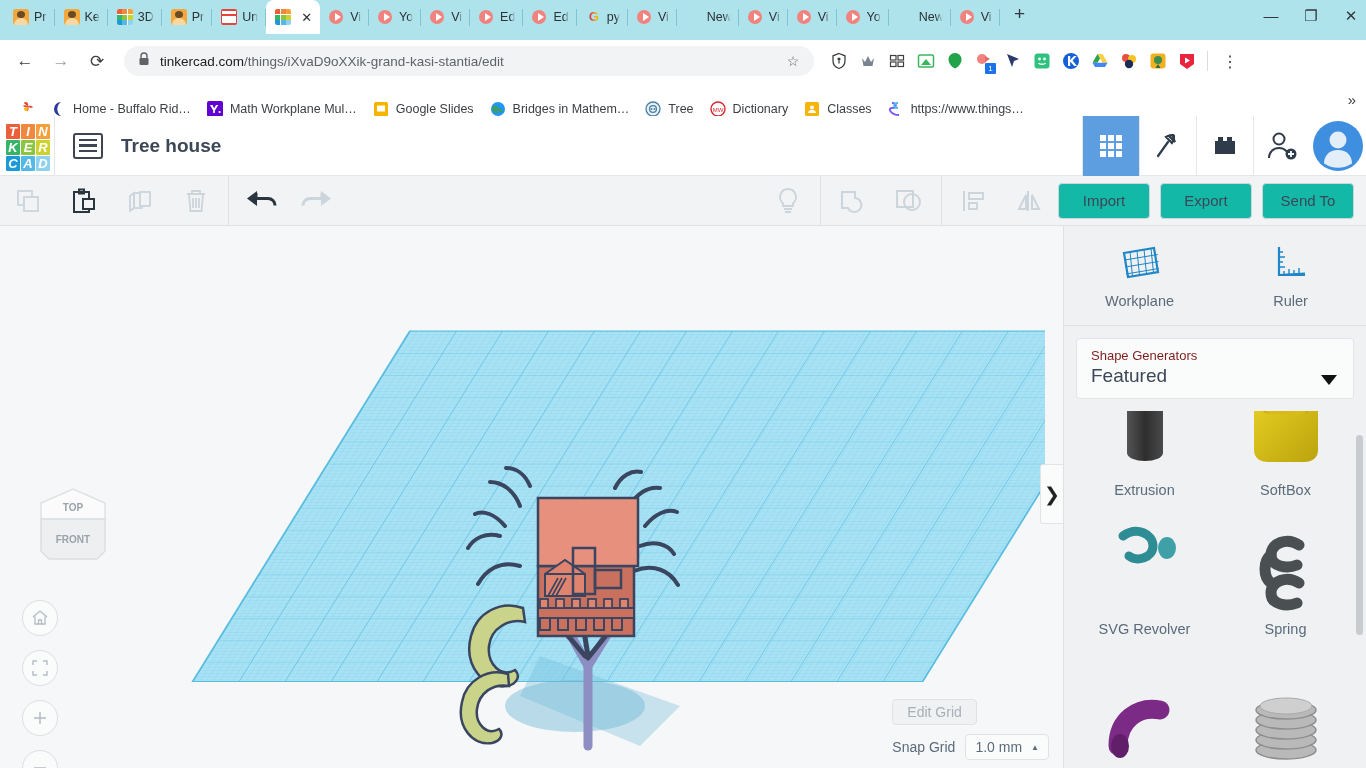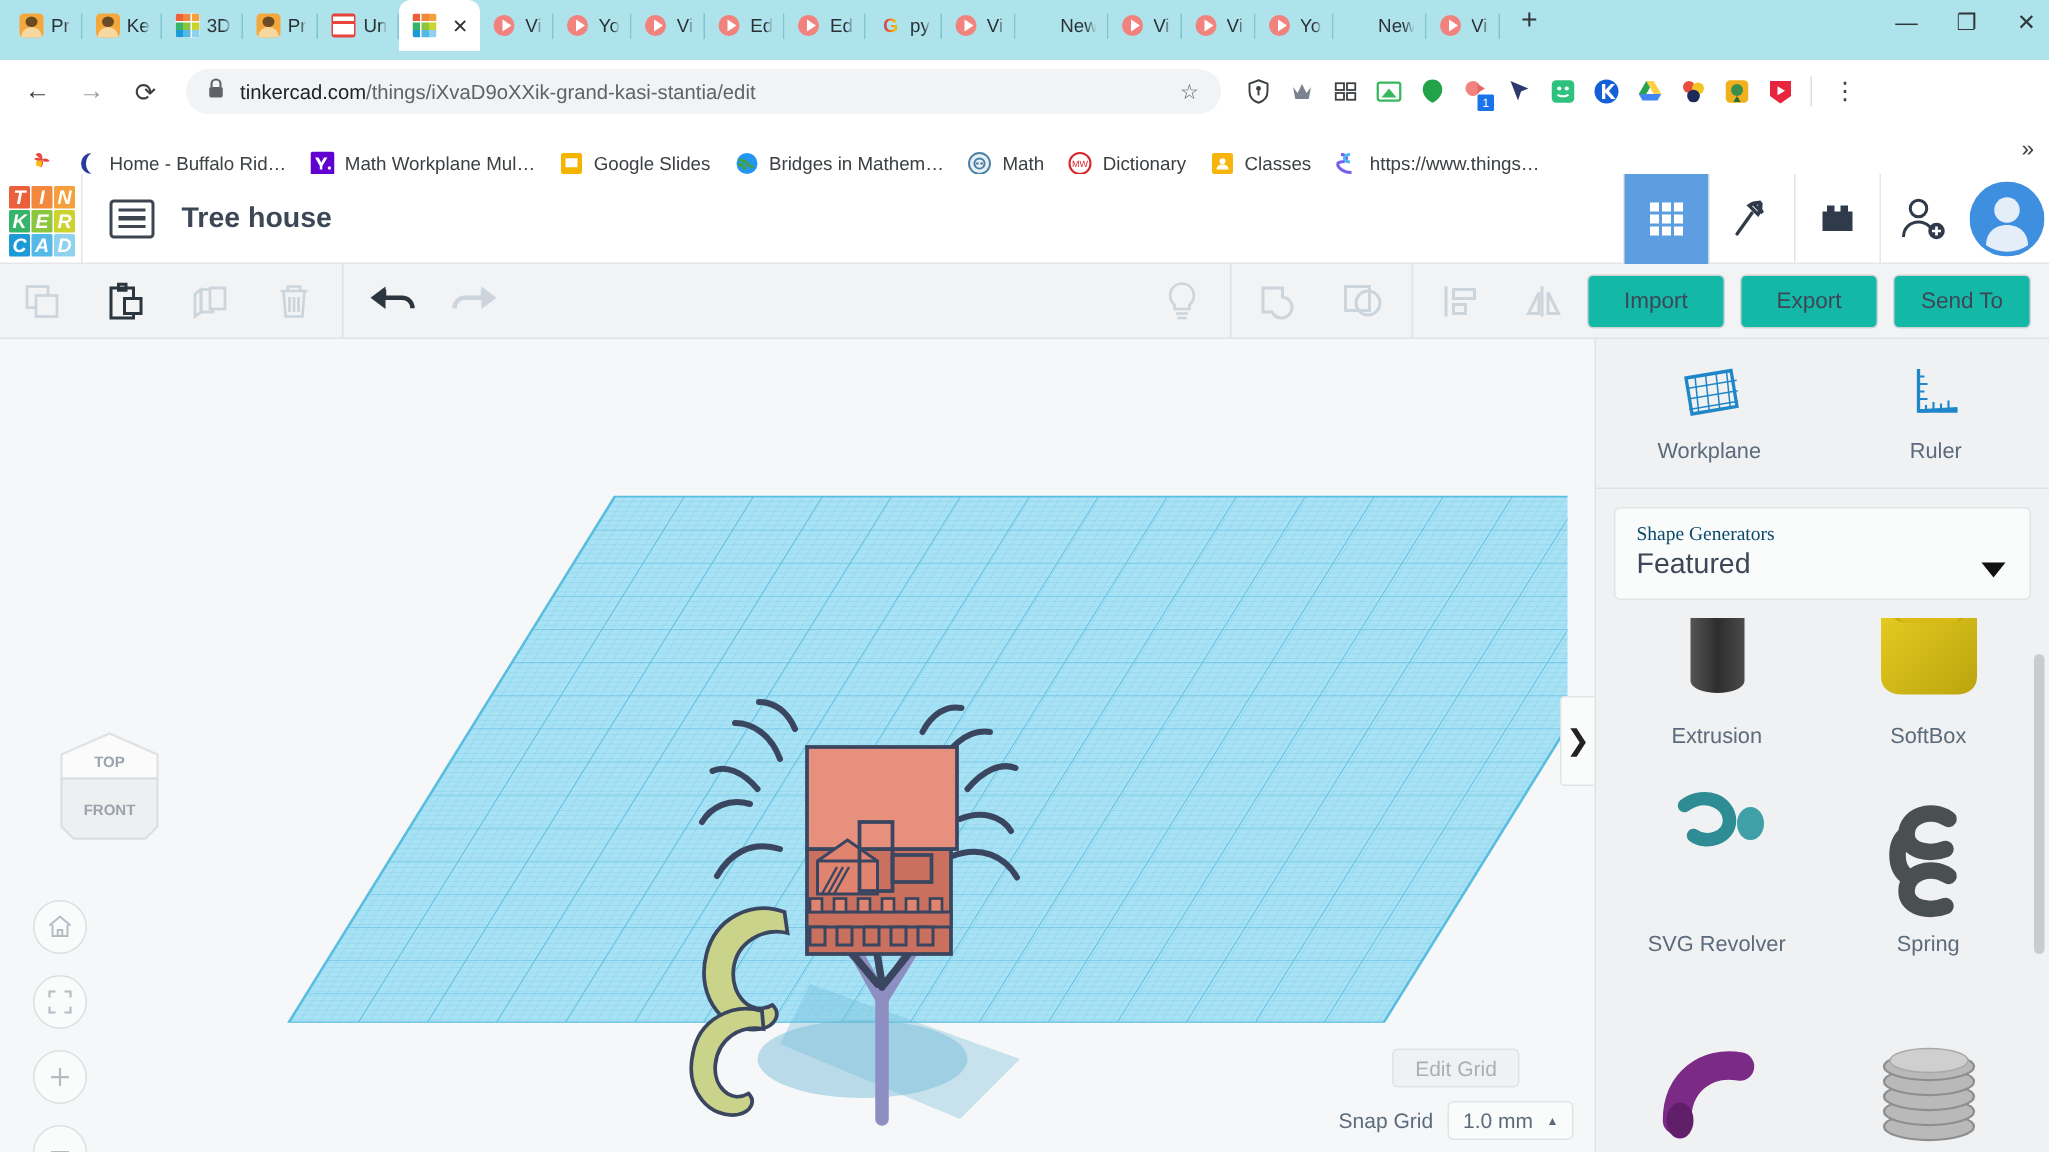--- a/index.html
+++ b/index.html
@@ -106,39 +106,39 @@
 
   
   .tc-main{height:542px;display:flex;position:relative;}
   .viewport{flex:1;position:relative;background:#f6f7f8;overflow:hidden;}
 
   .viewcube{position:absolute;left:33px;top:255px;width:80px;height:92px;}
   .navcol{position:absolute;left:22px;top:374px;display:flex;flex-direction:column;gap:14px;}
   .navbtn2{width:36px;height:36px;border:1px solid #dcdfe2;border-radius:50%;background:#fafbfb;
     display:flex;align-items:center;justify-content:center;color:#b4bcc3;}
 
-  .gridbottom{position:absolute;right:14px;bottom:8px;display:flex;flex-direction:column;align-items:center;gap:9px;}
+  .gridbottom{position:absolute;right:14px;bottom:8px;display:flex;flex-direction:column;align-items:flex-start;gap:9px;}
   .editgrid{height:26px;padding:0 14px;border:1px solid #e0e3e6;border-radius:4px;background:#f0f1f2;
     font-size:14px;color:#a9b0b7;display:flex;align-items:center;}
   .snaprow{display:flex;align-items:center;gap:10px;}
   .snaplabel{font-size:14px;color:#5b6b7c;}
   .snapsel{height:26px;padding:0 9px;border:1px solid #e0e3e6;border-radius:4px;background:#fafbfb;
     font-size:14px;color:#5b6b7c;display:flex;align-items:center;gap:9px;}
 
   .collapse{position:absolute;right:0;top:238px;width:23px;height:60px;background:#fafbfb;
     border:1px solid #e2e5e8;border-right:none;border-radius:3px 0 0 3px;
     display:flex;align-items:center;justify-content:center;font-size:19px;color:#222;z-index:5;}
 
   
   .panel{width:303px;background:#f0f1f2;border-left:1px solid #dfe2e4;display:flex;flex-direction:column;position:relative;}
   .panel-top{display:flex;height:100px;border-bottom:1px solid #dfe2e4;}
   .ptool{flex:1;display:flex;flex-direction:column;align-items:center;justify-content:center;gap:7px;}
   .ptool span{font-size:14.5px;color:#5b6b7c;}
   .gensel{margin:12px;background:#fafbfb;border:1px solid #e2e5e8;border-radius:4px;padding:9px 14px 11px;position:relative;}
-  .gensel .lab{font-size:13px;color:#0c4a6e;font-family:Liberation Serif, serif;}
+  .gensel .lab{font-size:13px;color:#7f1d1d;}
   .gensel .val{font-size:19px;color:#3c4757;margin-top:2px;}
   .gensel .caret{position:absolute;right:16px;top:36px;width:0;height:0;
     border-left:8px solid transparent;border-right:8px solid transparent;border-top:10px solid #111;}
   .shapes{flex:1;overflow:hidden;position:relative;padding:0 10px;}
   .shapegrid{display:grid;grid-template-columns:1fr 1fr;row-gap:4px;}
   .shapecell{height:135px;display:flex;flex-direction:column;align-items:center;justify-content:flex-end;padding-bottom:6px;}
   .shapecell .sname{font-size:14.5px;color:#5b6b7c;margin-top:5px;}
   .shapeart{height:95px;display:flex;align-items:center;justify-content:center;}
   .pscroll{position:absolute;right:3px;top:24px;width:7px;height:200px;background:#c8ccd0;border-radius:4px;}
 </style>
@@ -391,21 +391,21 @@
             </svg></span>
           <span>Bridges in Mathem…</span>
         </div>
         <div class="bm">
           <span class="bmicon"><svg width="16" height="16" viewBox="0 0 16 16">
               <circle cx="8" cy="8" r="7" fill="#e8f0f6" stroke="#4a7fa5" stroke-width="1.3"></circle>
               <circle cx="8" cy="8" r="3.4" fill="none" stroke="#4a7fa5" stroke-width="1.3"></circle>
               <circle cx="6.6" cy="8" r="0.9" fill="#4a7fa5"></circle>
               <circle cx="9.4" cy="8" r="0.9" fill="#4a7fa5"></circle>
             </svg></span>
-          <span>Math</span>
+          <span>Tree</span>
         </div>
         <div class="bm">
           <span class="bmicon"><svg width="16" height="16" viewBox="0 0 16 16">
               <circle cx="8" cy="8" r="7" fill="#fff" stroke="#d7262c" stroke-width="1.4"></circle>
               <text x="8" y="10.5" font-size="6" font-family="Liberation Sans,sans-serif" fill="#d7262c" text-anchor="middle">MW</text>
             </svg></span>
           <span>Dictionary</span>
         </div>
         <div class="bm">
           <span class="bmicon"><svg width="16" height="16" viewBox="0 0 16 16">

